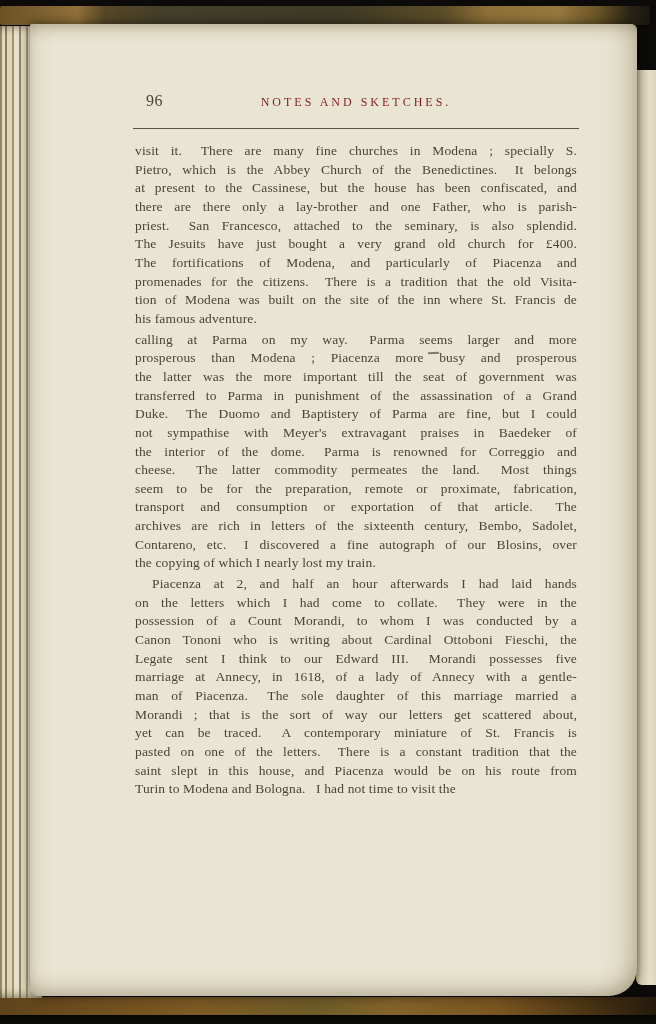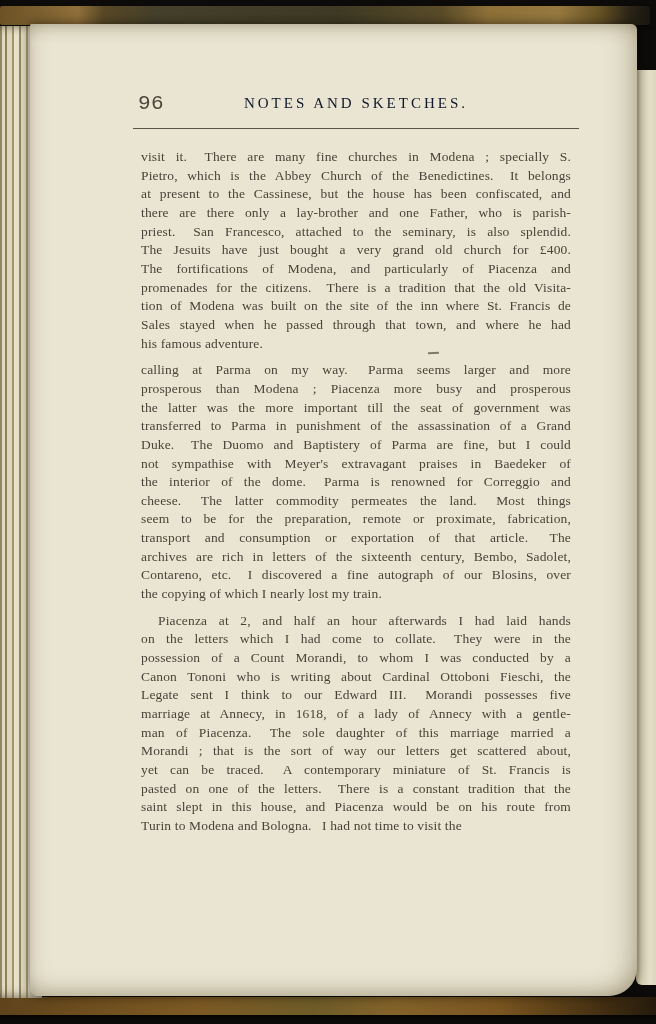--- a/index.html
+++ b/index.html
@@ -73,50 +73,49 @@
   }
   
   .header-row {
     position: absolute;
     top: 68px; left: 103px;
     width: 446px; height: 24px;
     color: #4c483c;
   }
   .pagenum {
     position: absolute;
-    left: 5px; top: 0;
-    font-size: 21px;
+    left: 13px; top: 0;
+    font-size: 16px;
     letter-spacing: .5px;
-    font-family: Liberation Mono, monospace;
   }
   .running-title {
     position: absolute;
     left: 0; right: 0; top: 3px;
     text-align: center;
-    font-size: 15px;
+    font-size: 12px;
     letter-spacing: 3px;
-    color: #0f172a;
+    color: #7f1d1d;
   }
   .header-rule {
     position: absolute;
     top: 104px; left: 103px;
     width: 446px; height: 1px;
     background: #585449;
   }
   
   .body-text {
     position: absolute;
     top: 116px; left: 103px;
     width: 446px;
     font-size: 13.5px;
     line-height: 18.65px;
     color: #48443a;
     letter-spacing: .15px;
   }
-  .paragraph { margin: 8px; }
+  .paragraph { margin: 2px; }
   .line {
     text-align: justify;
     text-align-last: justify;
   }
   .line.para-end { text-align-last: auto; }
   .line.indent { text-indent: 17px; }
   
   .stray-mark {
     position: absolute;
     left: 398px; top: 328px;
@@ -146,21 +145,20 @@
         <div class="paragraph">
           <div class="line">visit it.  There are many fine churches in Modena ; specially S.</div>
           <div class="line">Pietro, which is the Abbey Church of the Benedictines.  It belongs</div>
           <div class="line">at present to the Cassinese, but the house has been confiscated, and</div>
           <div class="line">there are there only a lay-brother and one Father, who is parish-</div>
           <div class="line">priest.  San Francesco, attached to the seminary, is also splendid.</div>
           <div class="line">The Jesuits have just bought a very grand old church for £400.</div>
           <div class="line">The fortifications of Modena, and particularly of Piacenza and</div>
           <div class="line">promenades for the citizens.  There is a tradition that the old Visita-</div>
           <div class="line">tion of Modena was built on the site of the inn where St. Francis de</div>
-          <div class="line">Sales stayed when he passed through that town, and where he had</div>
           <div class="line para-end">his famous adventure.</div>
         </div>
         <div class="paragraph">
           <div class="line">calling at Parma on my way.  Parma seems larger and more</div>
           <div class="line">prosperous than Modena ; Piacenza more busy and prosperous</div>
           <div class="line">the latter was the more important till the seat of government was</div>
           <div class="line">transferred to Parma in punishment of the assassination of a Grand</div>
           <div class="line">Duke.  The Duomo and Baptistery of Parma are fine, but I could</div>
           <div class="line">not sympathise with Meyer's extravagant praises in Baedeker of</div>
           <div class="line">the interior of the dome.  Parma is renowned for Correggio and</div>

